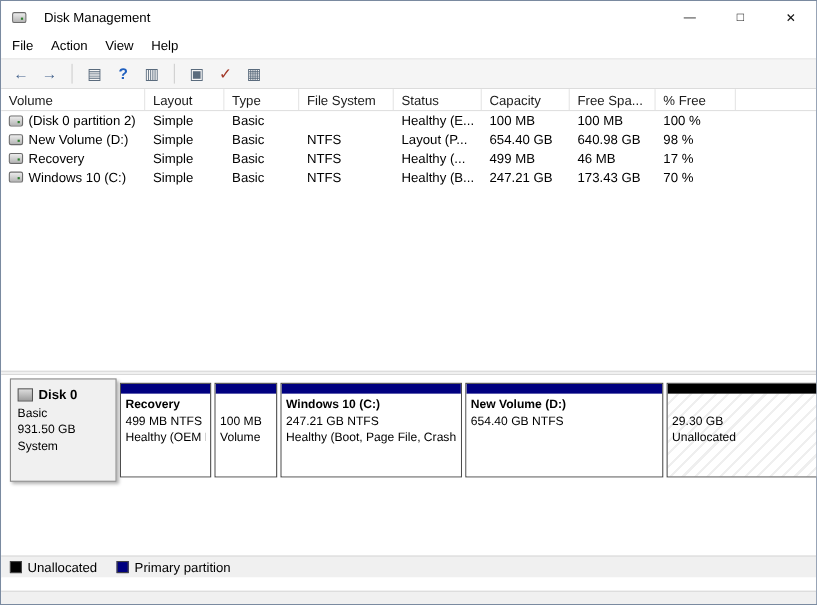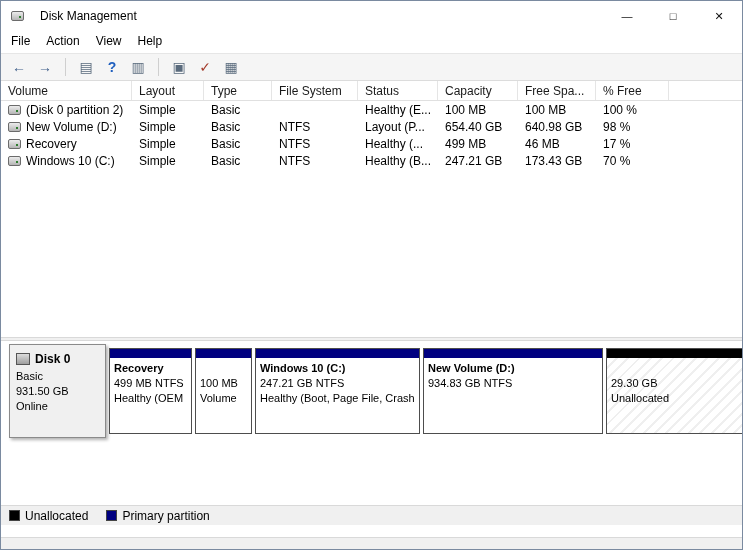--- a/index.html
+++ b/index.html
@@ -176,21 +176,21 @@
 
   <div class="graph">
     <div class="diskrow">
       <div class="diskinfo">
         <div class="diskname">
           <span class="disk-icon"></span>
           <span>Disk 0</span>
         </div>
         <div class="diskline">Basic</div>
         <div class="diskline">931.50 GB</div>
-        <div class="diskline">Online</div>
+        <div class="diskline">System</div>
       </div>
       <div class="parts">
           <div class="part" style="width: 83px;">
             <div class="band" style="background: rgb(0, 0, 128);"></div>
             <div class="part-body">
               <div class="pname">Recovery</div>
               <div class="pline">499 MB NTFS</div>
               <div class="pline">Healthy (OEM Partition)</div>
             </div>
           </div>
@@ -207,21 +207,21 @@
             <div class="part-body">
               <div class="pname">Windows 10  (C:)</div>
               <div class="pline">247.21 GB NTFS</div>
               <div class="pline">Healthy (Boot, Page File, Crash Dump, Primary Partition)</div>
             </div>
           </div>
           <div class="part" style="width: 180px;">
             <div class="band" style="background: rgb(0, 0, 128);"></div>
             <div class="part-body">
               <div class="pname">New Volume  (D:)</div>
-              <div class="pline">934.83 GB NTFS</div>
+              <div class="pline">654.40 GB NTFS</div>
             </div>
           </div>
           <div class="part" style="width: 138px;">
             <div class="band" style="background: rgb(0, 0, 0);"></div>
             <div class="part-body hatch">
               <div class="pname"></div>
               <div class="pline">29.30 GB</div>
               <div class="pline">Unallocated</div>
             </div>
           </div>

